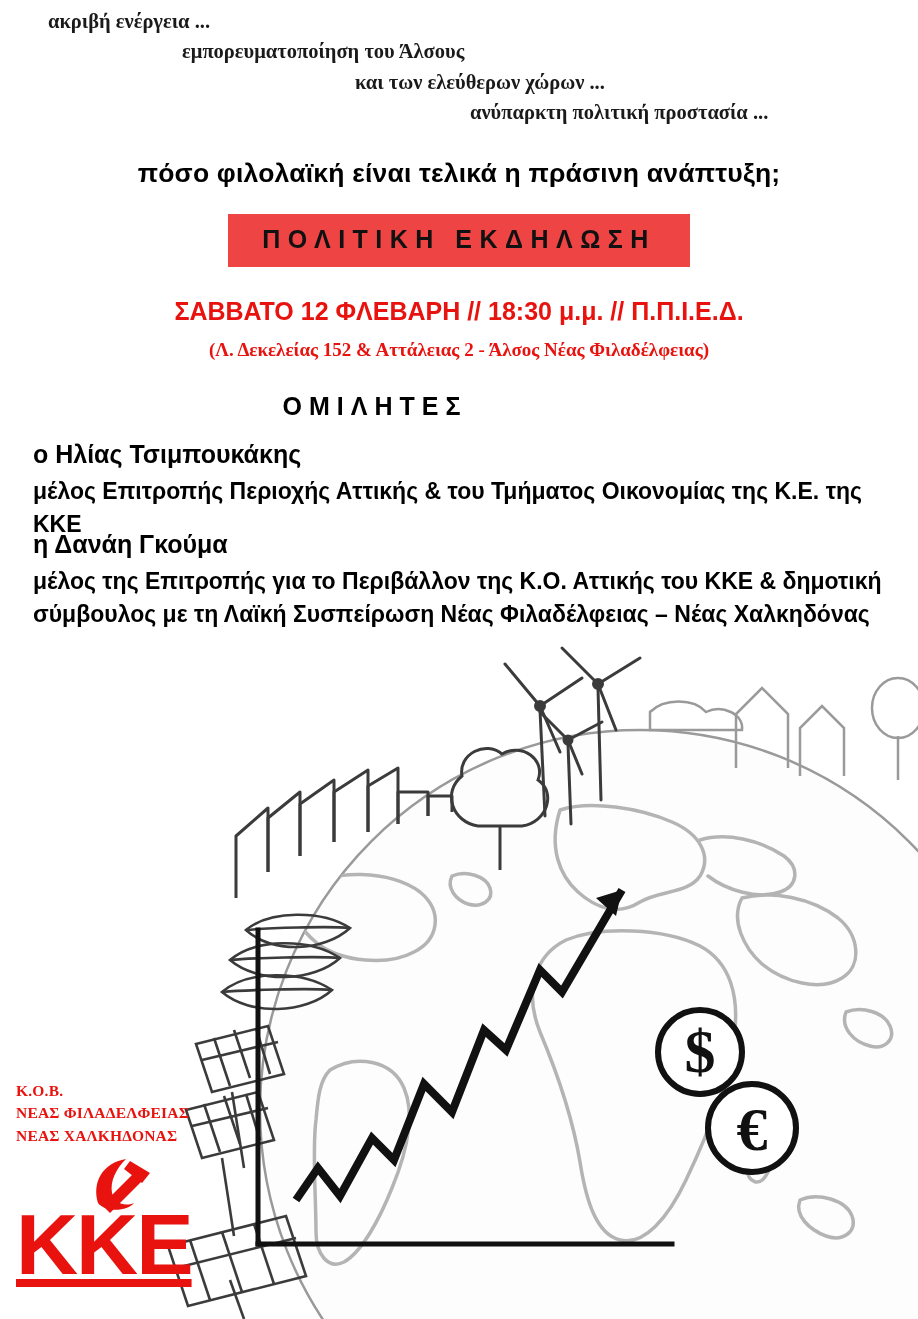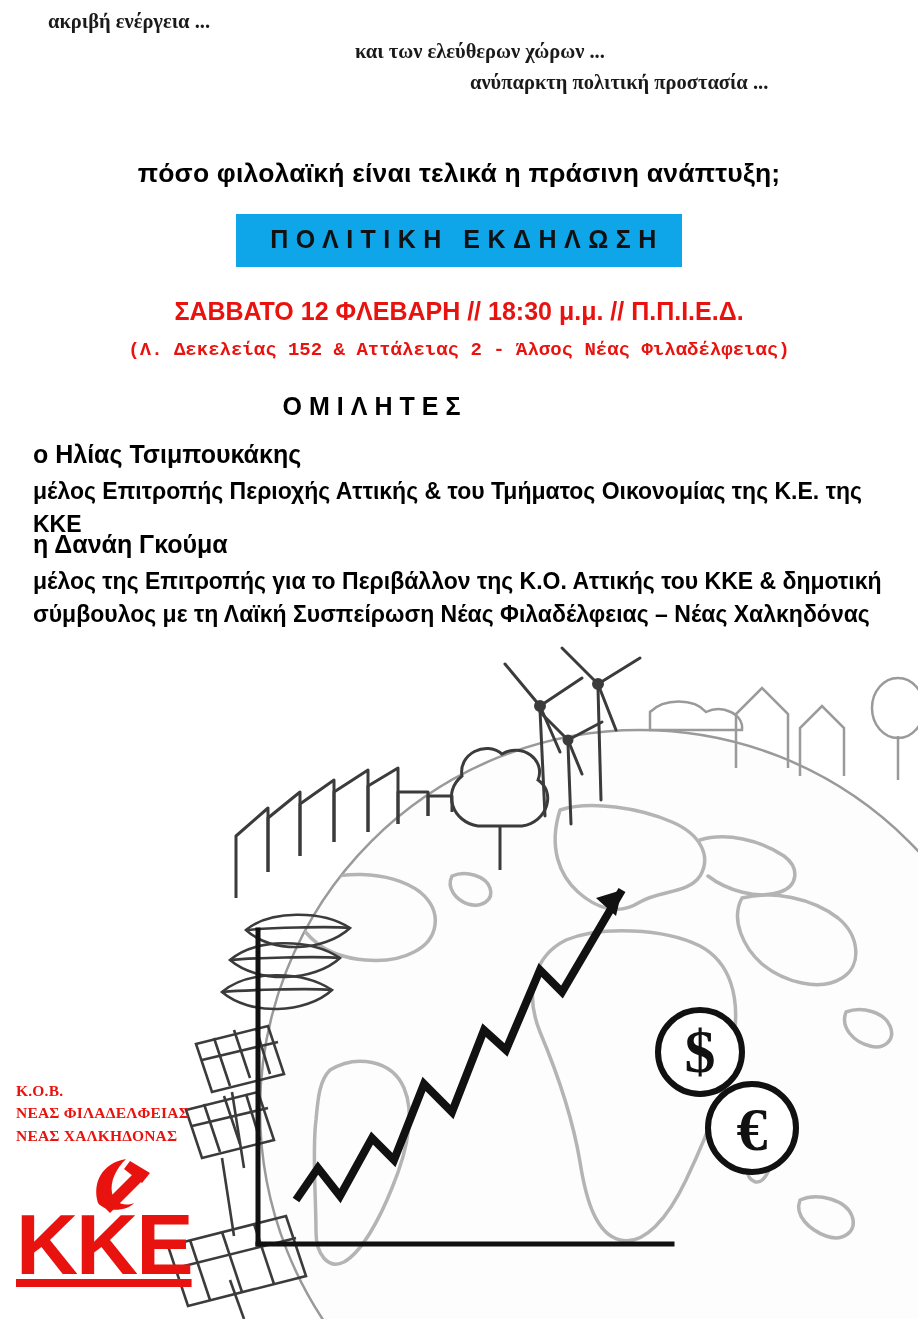--- a/index.html
+++ b/index.html
@@ -55,22 +55,22 @@
   
   .banner-wrap {
     position: absolute;
     top: 214px;
     left: 0;
     width: 918px;
     text-align: center;
   }
   .banner {
     display: inline-block;
-    background: #0ea5e9;
-    padding: 11px 18px 13px 34px;
+    background: #ef4444;
+    padding: 11px 34px 13px 34px;
     font-family: "Liberation Sans", sans-serif;
     font-weight: bold;
     font-size: 25px;
     letter-spacing: 7.5px;
     color: #111;
   }
 
   
   .date-line {
     position: absolute;
@@ -83,21 +83,21 @@
     font-size: 25px;
     color: #e8130f;
     white-space: nowrap;
   }
   .venue-line {
     position: absolute;
     top: 339px;
     left: 0;
     width: 918px;
     text-align: center;
-    font-family: Liberation Mono, monospace;
+    font-family: Liberation Serif, serif;
     font-weight: bold;
     font-size: 19px;
     color: #e8130f;
     white-space: nowrap;
   }
 
   
   .speakers-head {
     position: absolute;
     top: 392px;
@@ -183,20 +183,21 @@
     height: 679px;
     overflow: hidden;
   }
   .illustration svg { display: block; }
 </style>
 </head>
 <body>
 
 <div class="intro">
   <div class="intro-line l1">ακριβή ενέργεια ...</div>
+  <div class="intro-line l2">εμπορευματοποίηση του Άλσους</div>
   <div class="intro-line l3">και των ελεύθερων χώρων ...</div>
   <div class="intro-line l4">ανύπαρκτη πολιτική προστασία ...</div>
 </div>
 
 <div class="headline">πόσο φιλολαϊκή είναι τελικά η πράσινη ανάπτυξη;</div>
 
 <div class="banner-wrap">
   <div class="banner">ΠΟΛΙΤΙΚΗ  ΕΚΔΗΛΩΣΗ</div>
 </div>
 

